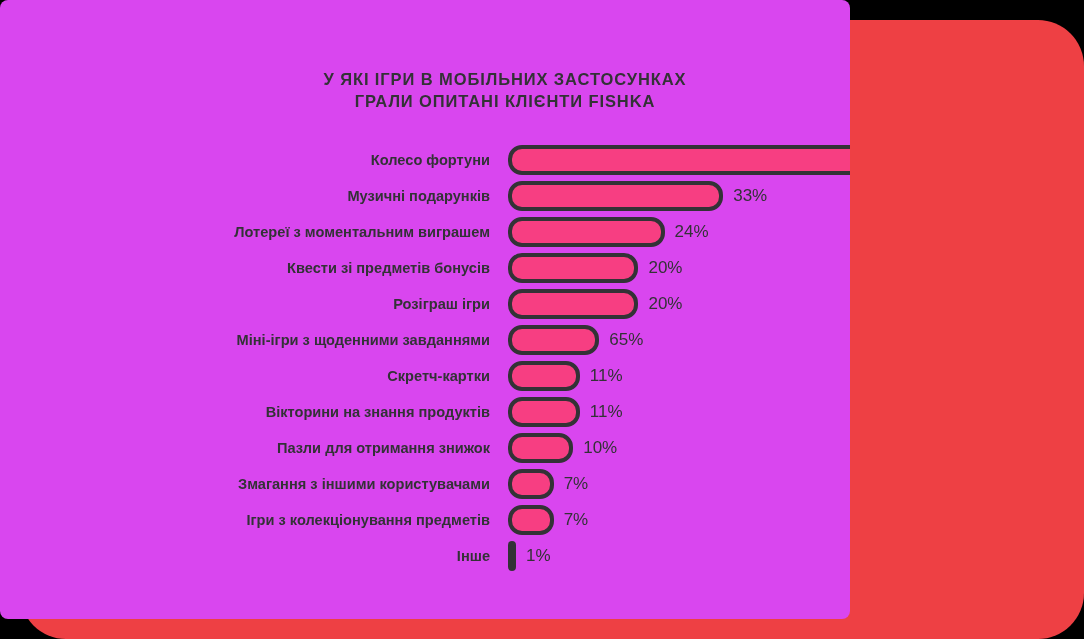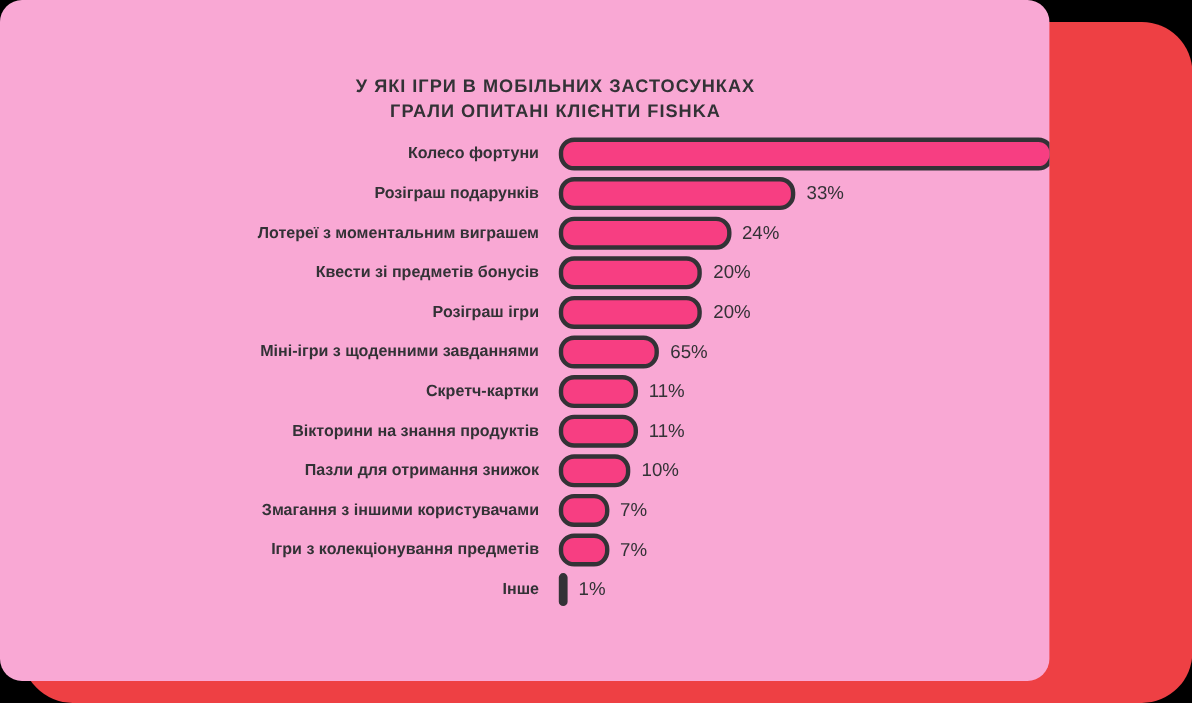--- a/index.html
+++ b/index.html
@@ -29,24 +29,24 @@
     height: 619px;
     background: #EE4044;
     border-radius: 46px;
   }
 
   
   #card {
     position: absolute;
     left: 0px;
     top: 0px;
-    width: 954px;
+    width: 850px;
     height: 619px;
-    background: #f9a8d4;
-    border-radius: 20px;
+    background: #d946ef;
+    border-radius: 8px;
     overflow: hidden;
   }
 
   #chart-title {
     position: absolute;
     left: 0;
     top: 68px;
     width: 1010px;
     text-align: center;
     font-size: 16.5px;
@@ -54,21 +54,21 @@
     line-height: 22px;
     letter-spacing: 0.9px;
     color: #333236;
     text-transform: uppercase;
     white-space: pre-line;
   }
 
   #plot {
     position: absolute;
     left: 0px;
-    top: 122px;
+    top: 142px;
     width: 1062px;
   }
 
   .row {
     position: relative;
     height: 36px;
   }
 
   .cat-label {
     position: absolute;
@@ -131,21 +131,21 @@
 
     <div id="plot">
         <div class="row">
           <div class="cat-label">Колесо фортуни</div>
           <div class="bar-track">
             <div class="bar" style="width: 450px; background: rgb(247, 62, 130); border-color: rgb(51, 50, 54);"></div>
             <div class="val-label" style="left: 460px;">69%</div>
           </div>
         </div>
         <div class="row">
-          <div class="cat-label">Розіграш подарунків</div>
+          <div class="cat-label">Музичні подарунків</div>
           <div class="bar-track">
             <div class="bar" style="width: 215.217px; background: rgb(247, 62, 130); border-color: rgb(51, 50, 54);"></div>
             <div class="val-label" style="left: 225.217px;">33%</div>
           </div>
         </div>
         <div class="row">
           <div class="cat-label">Лотереї з моментальним виграшем</div>
           <div class="bar-track">
             <div class="bar" style="width: 156.522px; background: rgb(247, 62, 130); border-color: rgb(51, 50, 54);"></div>
             <div class="val-label" style="left: 166.522px; text-align: center;">24%</div>

